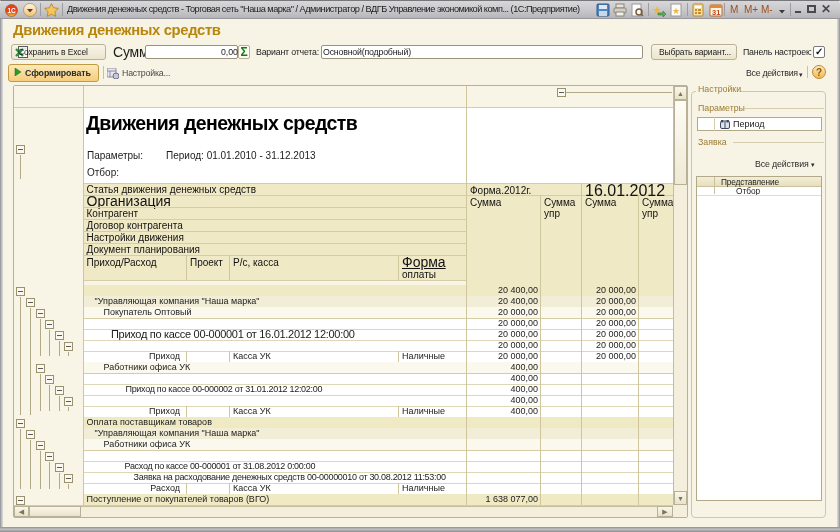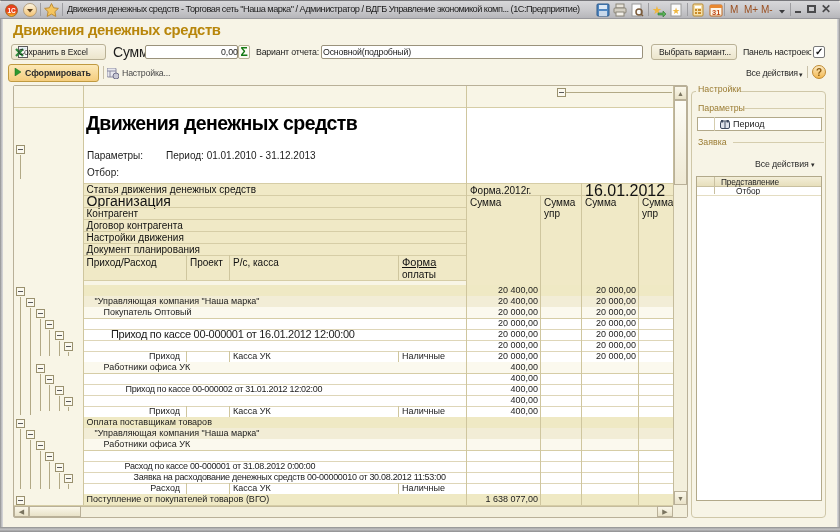--- a/index.html
+++ b/index.html
@@ -182,21 +182,21 @@
 <div style="position:absolute;left:83px;top:219px;width:383px;height:1px;background:#d6cda6;"></div>
 <div style="position:absolute;left:86.5px;top:220px;width:500px;height:14px;font-size:10px;color:#111;white-space:nowrap;line-height:11px;width:auto;">Договор контрагента</div>
 <div style="position:absolute;left:83px;top:231px;width:383px;height:1px;background:#d6cda6;"></div>
 <div style="position:absolute;left:86.5px;top:232px;width:500px;height:14px;font-size:10px;color:#111;white-space:nowrap;line-height:11px;width:auto;">Настройки движения</div>
 <div style="position:absolute;left:83px;top:243px;width:383px;height:1px;background:#d6cda6;"></div>
 <div style="position:absolute;left:86.5px;top:244px;width:500px;height:14px;font-size:10px;color:#111;white-space:nowrap;line-height:11px;width:auto;">Документ планирования</div>
 <div style="position:absolute;left:83px;top:255px;width:383px;height:1px;background:#d6cda6;"></div>
 <div style="position:absolute;left:86.5px;top:257px;width:500px;height:14px;font-size:10px;color:#111;white-space:nowrap;line-height:11px;width:auto;">Приход/Расход</div>
 <div style="position:absolute;left:190px;top:257px;width:500px;height:14px;font-size:10px;color:#111;white-space:nowrap;line-height:11px;width:auto;">Проект</div>
 <div style="position:absolute;left:233px;top:257px;width:500px;height:14px;font-size:10px;color:#111;white-space:nowrap;line-height:11px;width:auto;">Р/с, касса</div>
-<div style="position:absolute;left:402px;top:257px;width:500px;height:14px;font-size:11px;color:#111;white-space:nowrap;line-height:11px;width:auto;text-decoration:underline;">Форма</div>
+<div style="position:absolute;left:402px;top:257px;width:500px;height:14px;font-size:14px;color:#111;white-space:nowrap;line-height:11px;width:auto;text-decoration:underline;">Форма</div>
 <div style="position:absolute;left:402px;top:269px;width:500px;height:14px;font-size:10px;color:#111;white-space:nowrap;line-height:11px;width:auto;">оплаты</div>
 <div style="position:absolute;left:186px;top:255px;width:1px;height:30px;background:#cfc69e;"></div>
 <div style="position:absolute;left:229px;top:255px;width:1px;height:30px;background:#cfc69e;"></div>
 <div style="position:absolute;left:398px;top:255px;width:1px;height:30px;background:#cfc69e;"></div>
 <div style="position:absolute;left:83px;top:195px;width:590px;height:1px;background:#d6cda6;"></div>
 <div style="position:absolute;left:470px;top:185px;width:500px;height:14px;font-size:10px;color:#111;white-space:nowrap;line-height:11px;width:auto;">Форма.2012г.</div>
 <div style="position:absolute;left:585px;top:185px;width:500px;height:14px;font-size:16px;color:#111;white-space:nowrap;line-height:11px;width:auto;">16.01.2012</div>
 <div style="position:absolute;left:470px;top:197px;width:500px;height:14px;font-size:10px;color:#111;white-space:nowrap;line-height:11px;width:auto;">Сумма</div>
 <div style="position:absolute;left:544px;top:197px;width:500px;height:14px;font-size:10px;color:#111;white-space:nowrap;line-height:11px;width:auto;">Сумма</div>
 <div style="position:absolute;left:544px;top:208px;width:500px;height:14px;font-size:10px;color:#111;white-space:nowrap;line-height:11px;width:auto;">упр</div>

